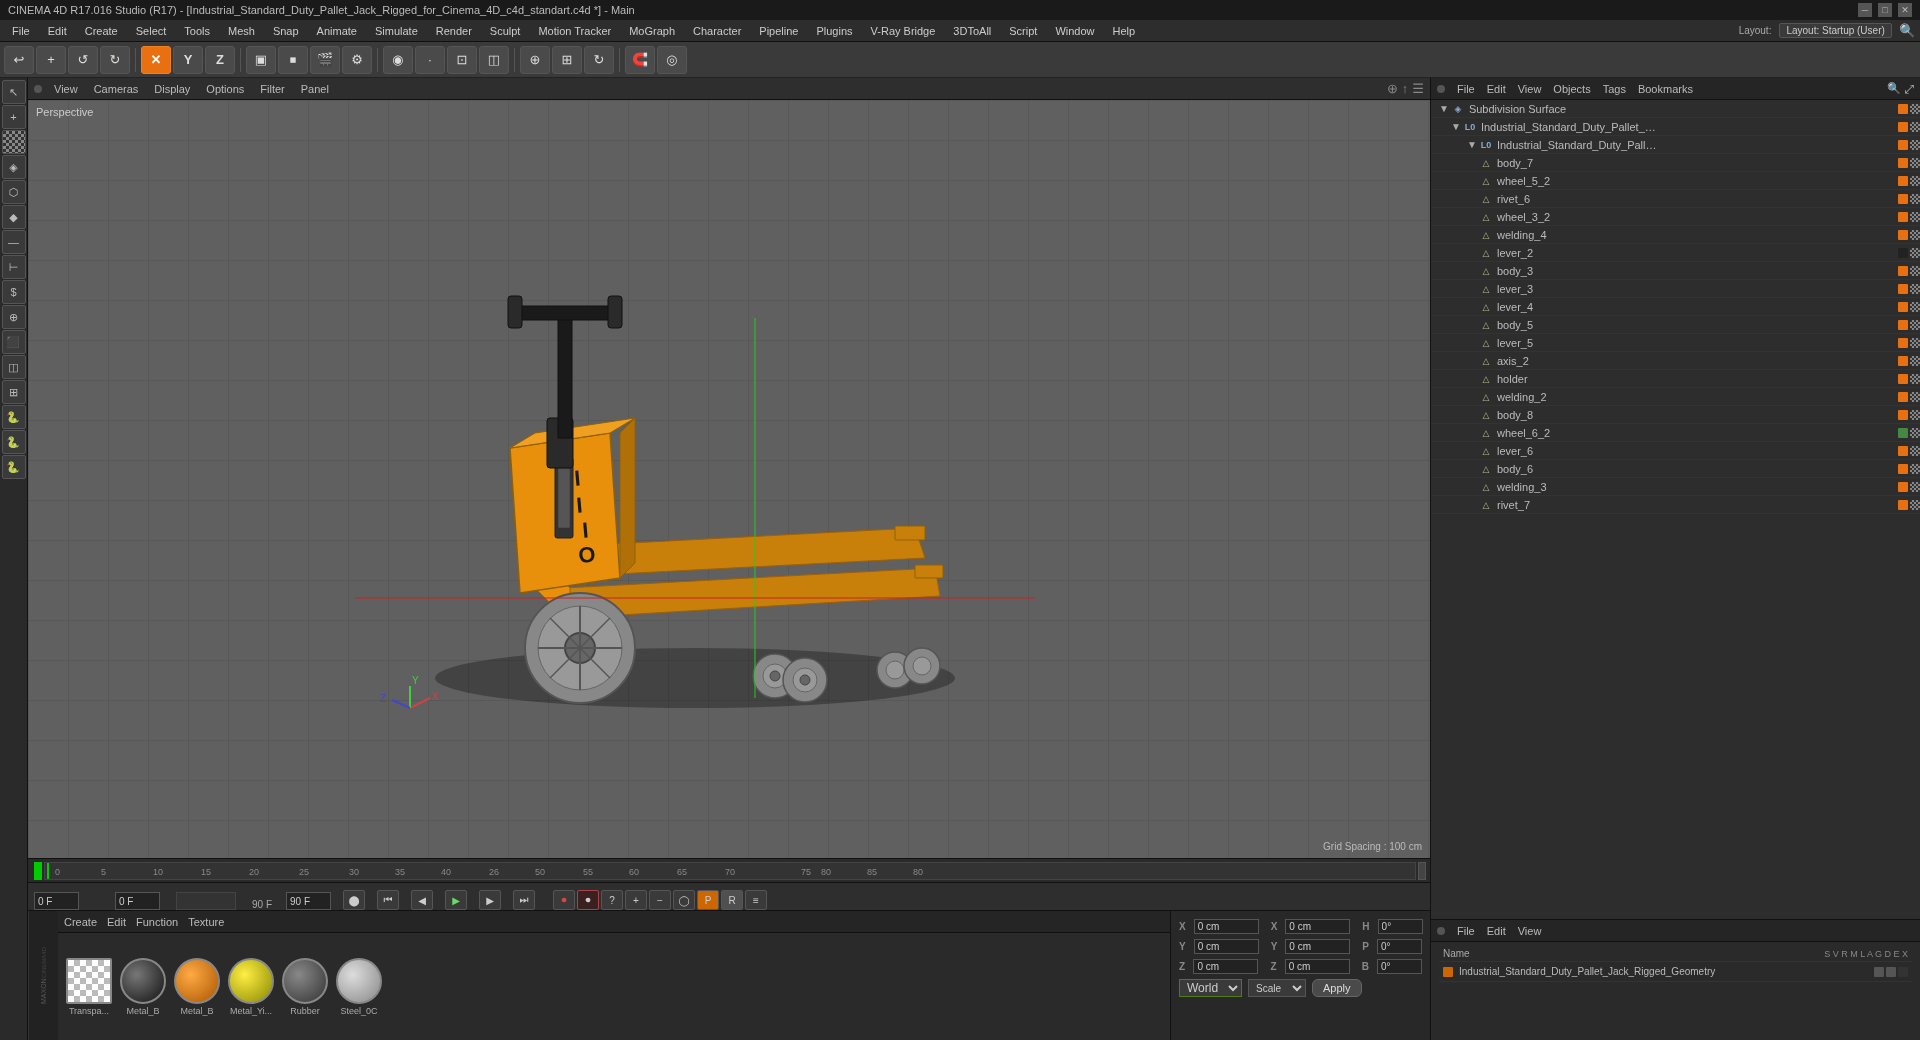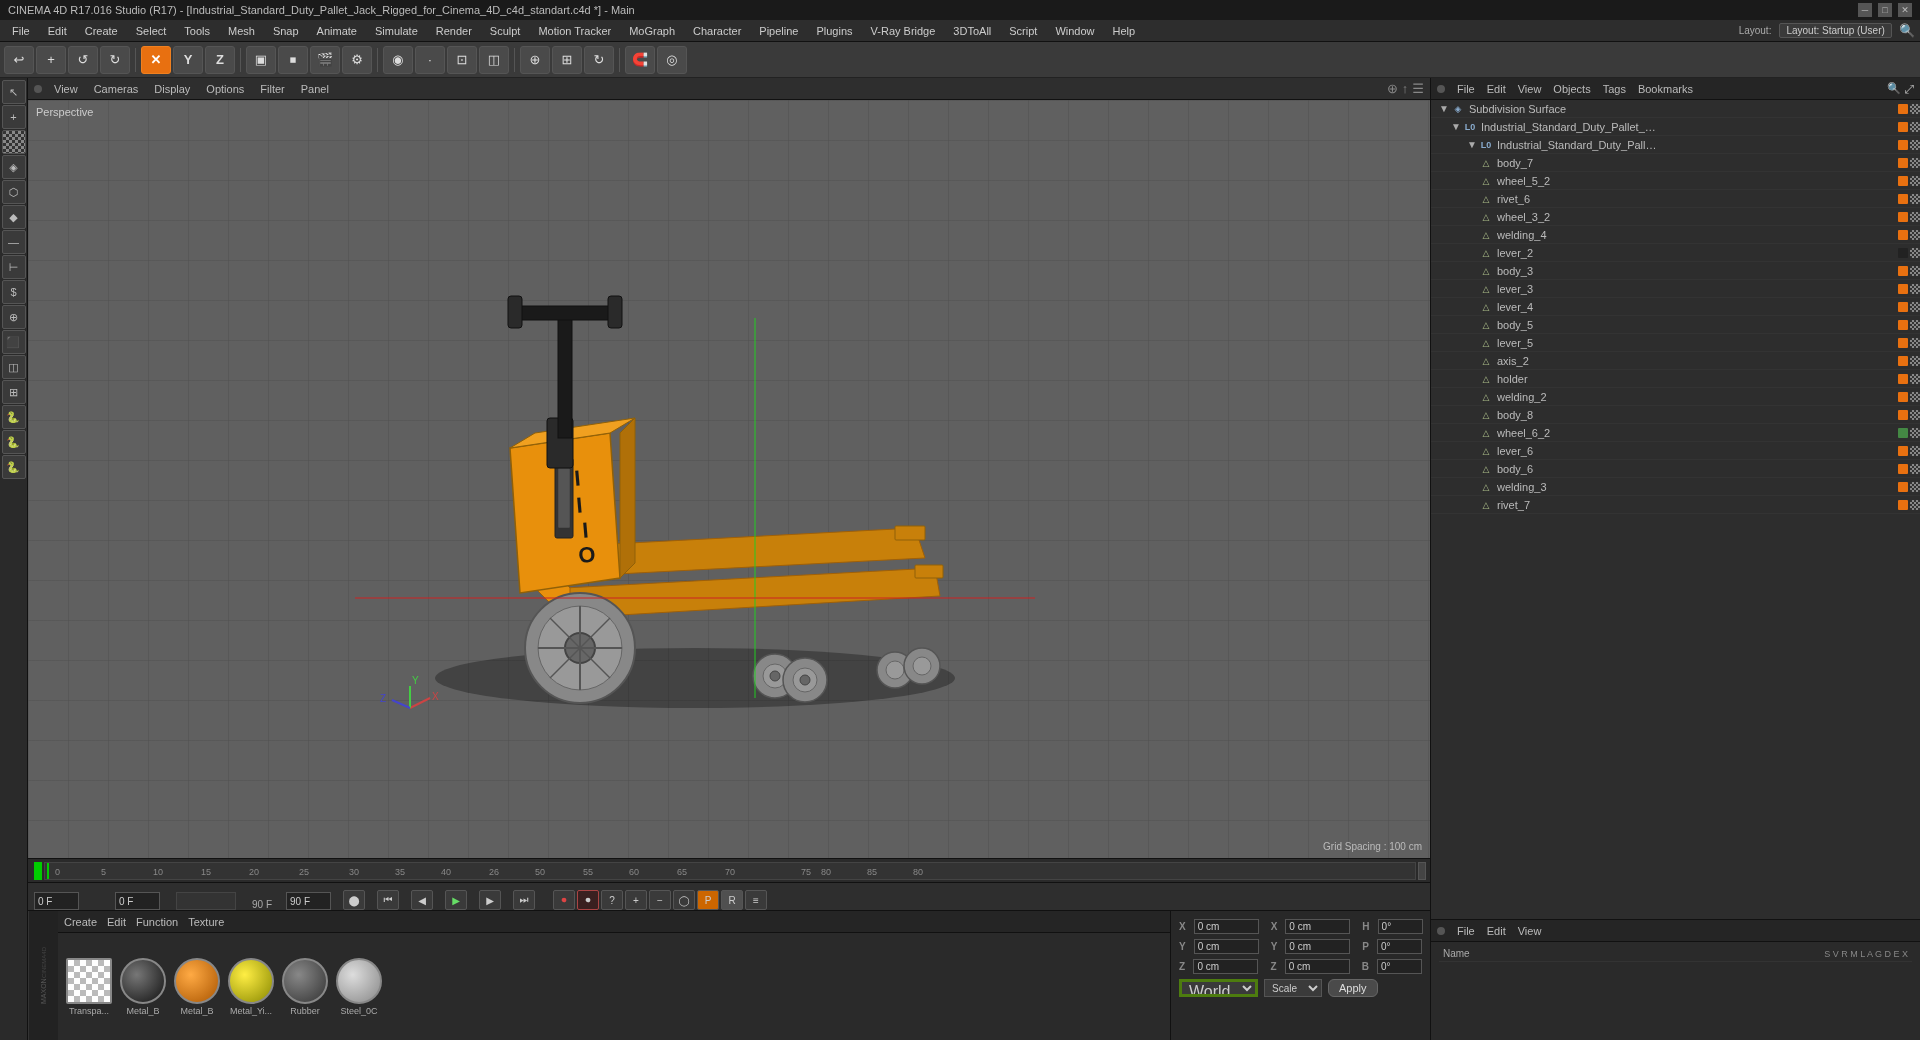--- a/index.html
+++ b/index.html
@@ -757,21 +757,21 @@
           </div>
           <div class="attr-row" style="margin-bottom:4px;">
             <span class="attr-label">Z</span>
             <input class="attr-input" value="0 cm" style="width: 65px; height: 15px; background: rgb(34, 34, 34); border: 1px solid rgb(85, 85, 85); color: rgb(204, 204, 204); font-size: 10px; padding: 0px 3px;">
             <span class="attr-label" style="margin-left:4px;">Z</span>
             <input class="attr-input" value="0 cm" style="width: 65px; height: 15px; background: rgb(34, 34, 34); border: 1px solid rgb(85, 85, 85); color: rgb(204, 204, 204); font-size: 10px; padding: 0px 3px;">
             <span class="attr-label" style="margin-left:4px;">B</span>
             <input class="attr-input" value="0°" style="width: 45px; height: 15px; background: rgb(34, 34, 34); border: 1px solid rgb(85, 85, 85); color: rgb(204, 204, 204); font-size: 10px; padding: 0px 3px;">
           </div>
           <div style="display:flex; align-items:center; gap:6px; margin-top:4px;">
-            <select style="height:18px; background:#3a3a3a; border:3px solid #4d7c0f; color:#ccc; font-size:16px; padding:0 3px;">
+            <select style="height:18px; background:#3a3a3a; border:1px solid #4d7c0f; color:#ccc; font-size:12px; padding:0 3px;">
               <option>World</option>
               <option>Object</option>
             </select>
             <select style="height:18px; background:#3a3a3a; border:1px solid #555; color:#ccc; font-size:10px; padding:0 3px;">
               <option>Scale</option>
               <option>Move</option>
               <option>Rotate</option>
             </select>
             <button class="apply-btn">Apply</button>
           </div>
@@ -1001,19 +1001,28 @@
         <span class="panel-menu">Edit</span>
         <span class="panel-menu">View</span>
       </div>
       <div id="attrs-body">
 
         <div style="display:flex; align-items:center; padding:2px 4px; border-bottom:1px solid #333; font-size:10px; color:#aaa;">
           <span style="flex:1;">Name</span>
           <span style="color:#888; font-size:9px;">S V R M L A G D E X</span>
         </div>
 
+        <div style="display:flex; align-items:center; padding:2px 4px; border-bottom:1px solid #333; height:20px; cursor:pointer;">
+          <span style="width:10px; height:10px; background:#cc6600; border-radius:1px; margin-right:6px; flex-shrink:0;"></span>
+          <span style="font-size:10px; color:#bbb; overflow:hidden; text-overflow:ellipsis; white-space:nowrap; flex:1;">Industrial_Standard_Duty_Pallet_Jack_Rigged_Geometry</span>
+          <div style="display:flex; gap:2px; margin-left:4px;">
+            <div style="width:10px; height:10px; background:#555; border-radius:1px;"></div>
+            <div style="width:10px; height:10px; background:#555; border-radius:1px;"></div>
+            <div style="width:10px; height:10px; background:#333; border-radius:1px;"></div>
+          </div>
+        </div>
 
       </div>
     </div>
 
   </div>
 
 </div>
 
 </body></html>

